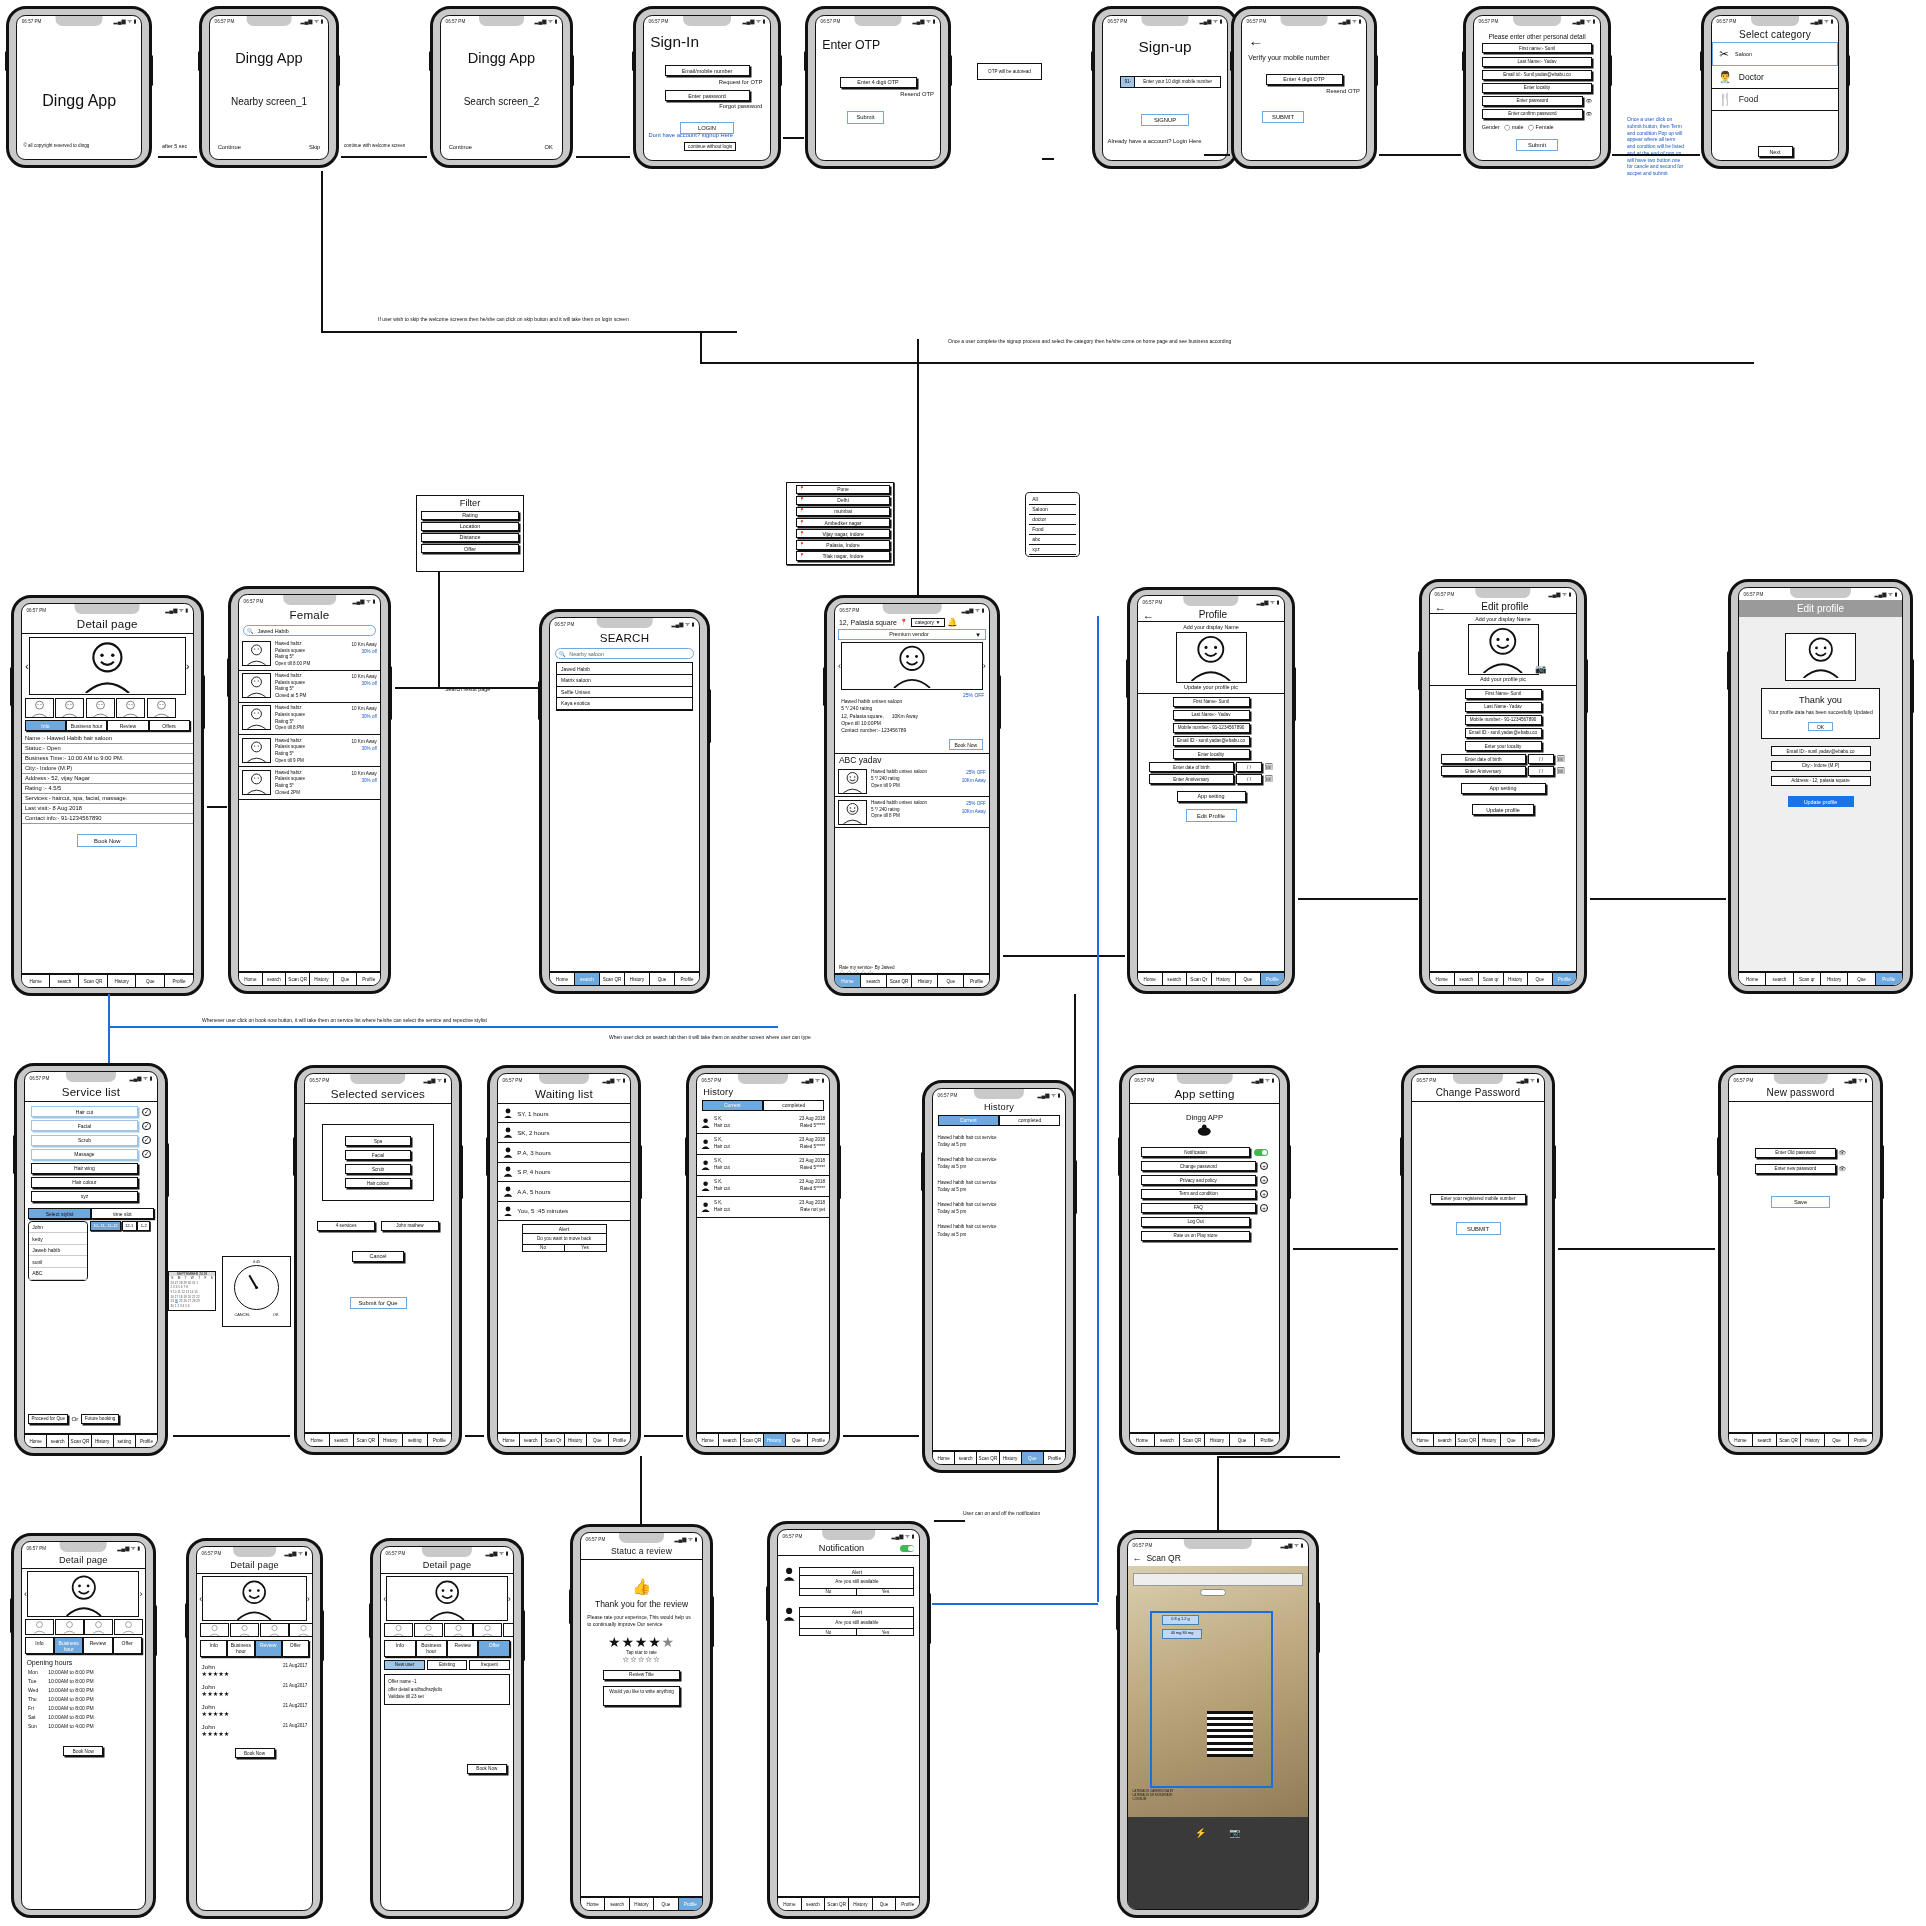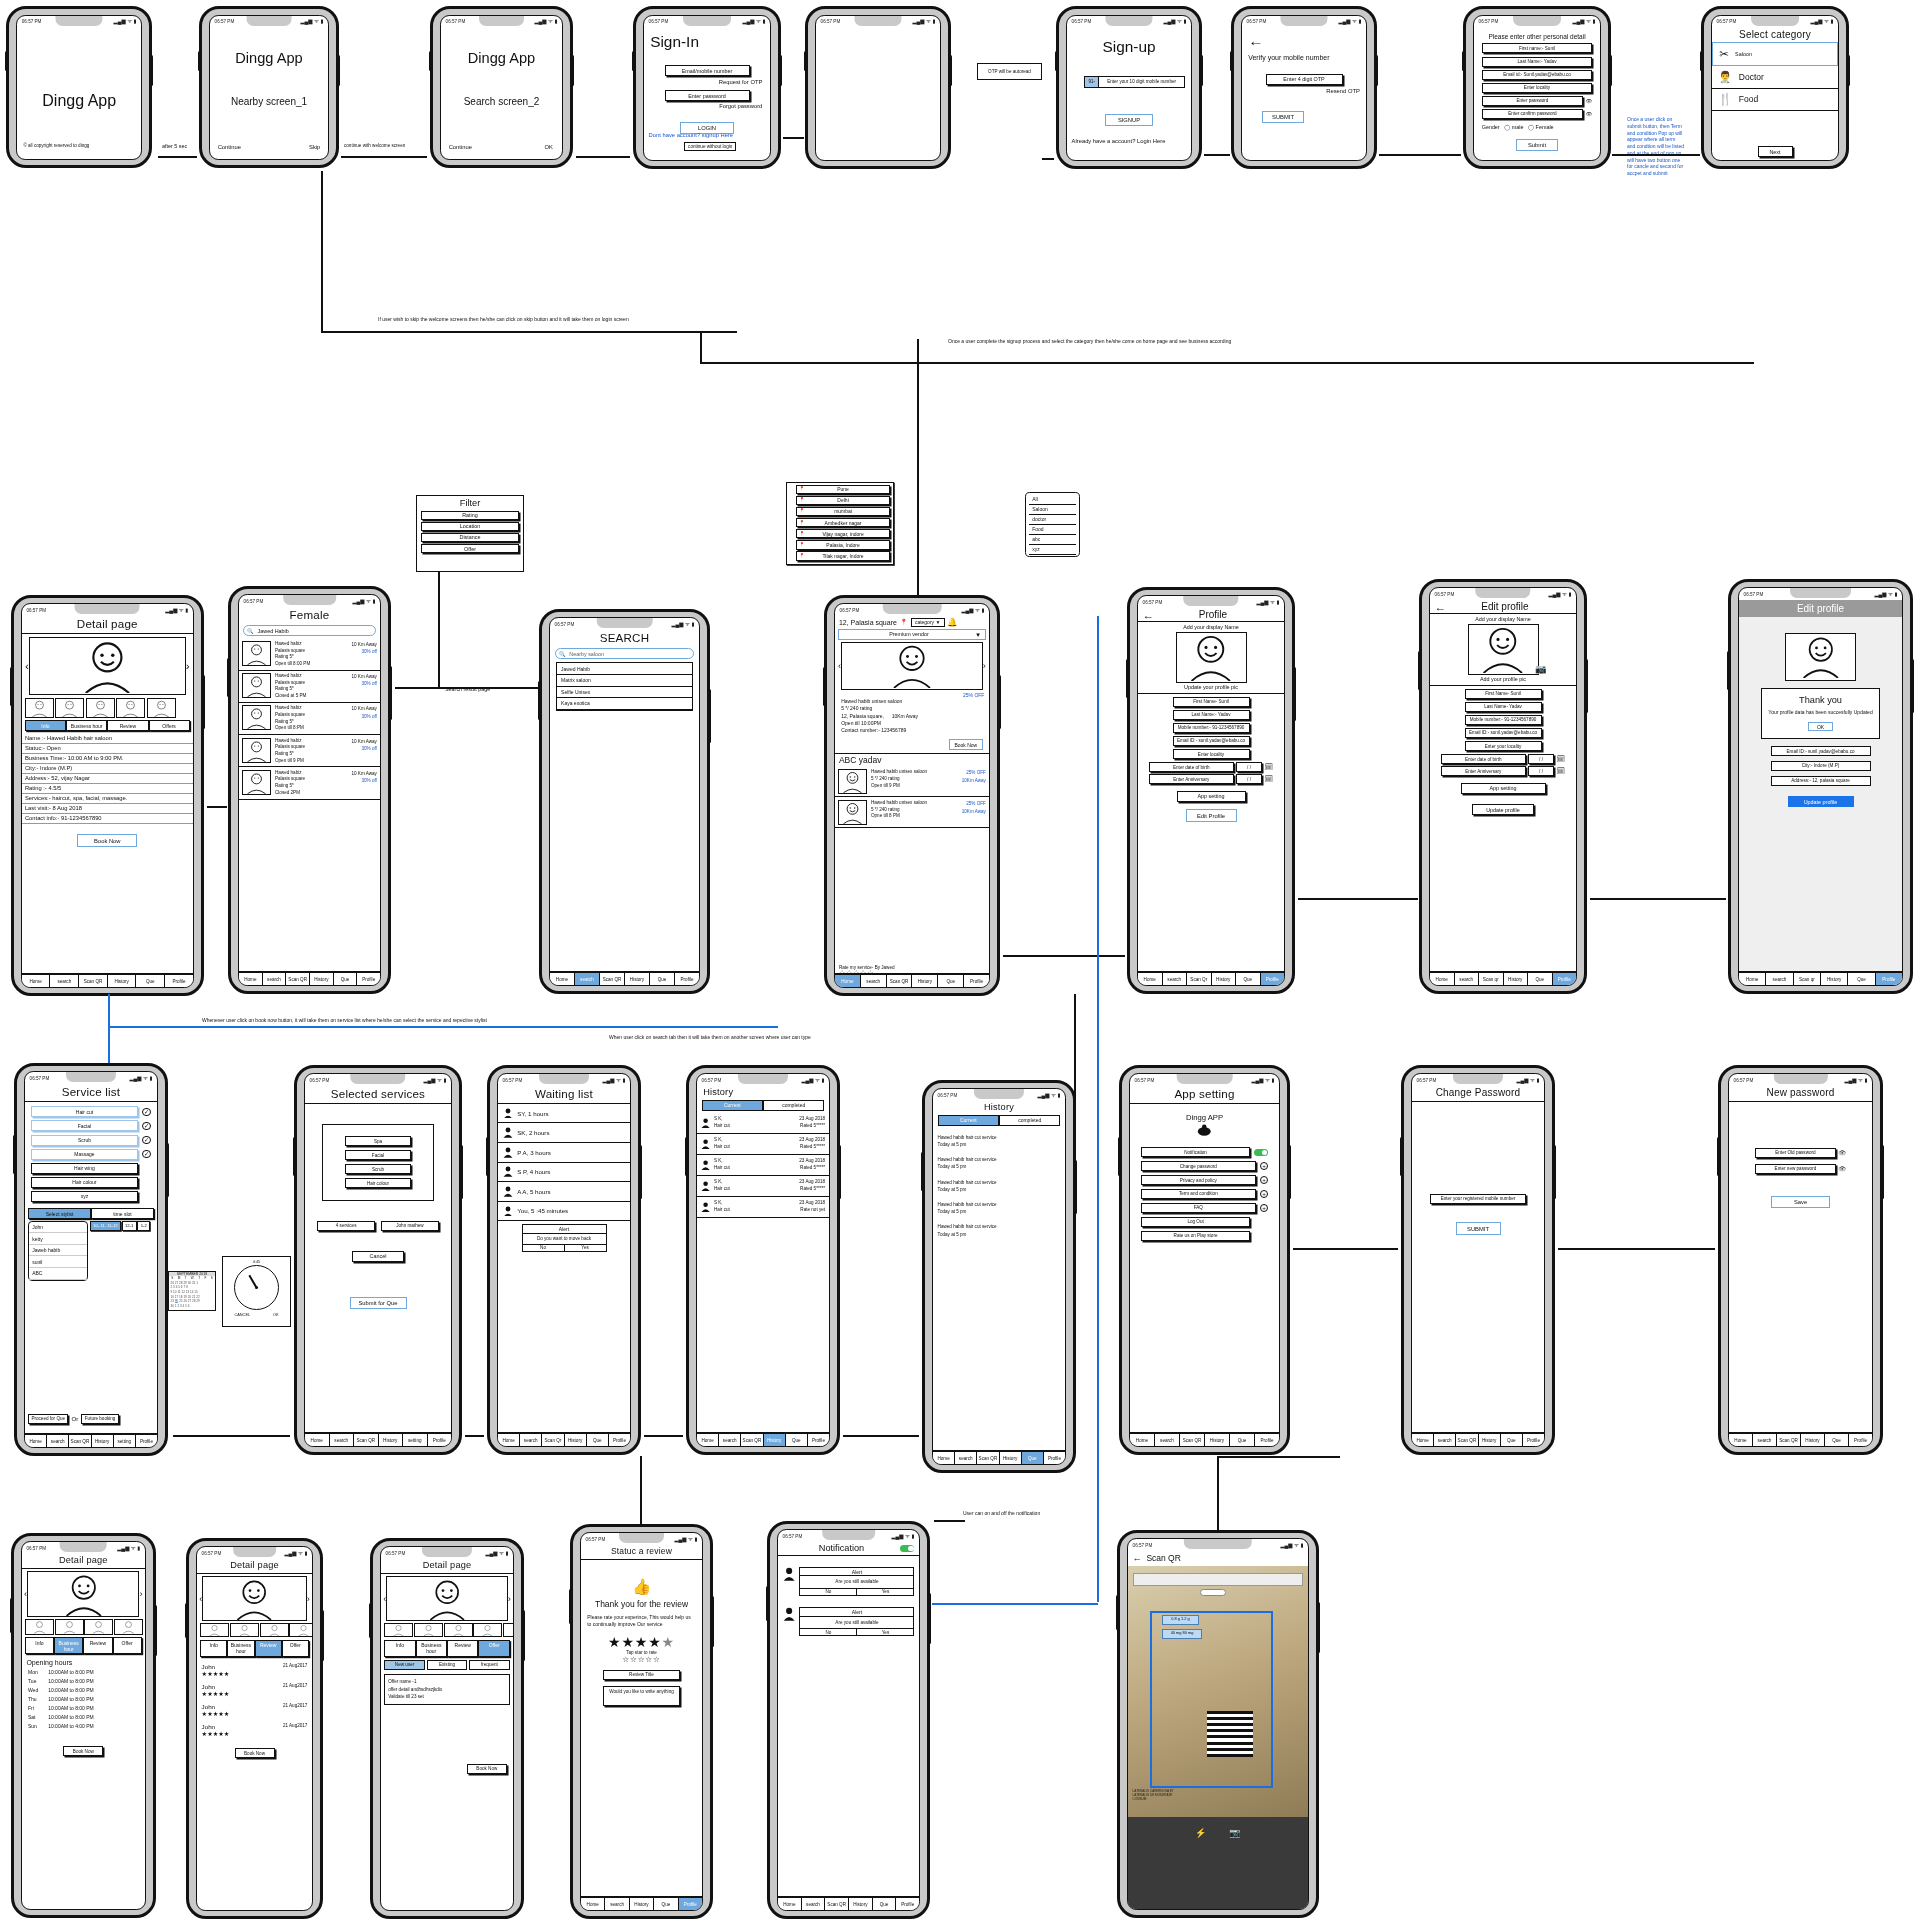--- a/index.html
+++ b/index.html
@@ -188,28 +188,34 @@
 
 <div class="phone" style="left:805px;top:6.2px;width:146px;height:163px;">
   <div class="btn-l" style="top:42px;height:20px;"></div>
       <div class="btn-r" style="top:46px;height:31px;"></div>
   <div class="screen">
         <div class="notch"></div>
     <div class="statusbar">
           <span>06:57 PM</span>
           <span class="sb-right">▂▄▆ ᯤ ▮</span>
         </div>
+    <div class="body">
+      <div style="font-size:12.3px;padding:10.8px 0 0 6.2px;">Enter OTP</div>
+      <div class="fld" style="width:77px;margin-top:25px;">Enter 4 digit OTP</div>
+      <div class="txt" style="text-align:right;padding-right:6.2px;margin-top:3.1px;">Resend OTP</div>
+      <div class="btn-blue" style="width:37px;margin-top:14px;margin-left:31px;">Submit</div>
+    </div>
   </div>
 </div>
 
 <div class="floatbox" style="left:977px;top:63px;width:65px;height:17px;">
   <div class="tiny" style="text-align:center;padding:4.6px 1.5px;">OTP will be autoread</div>
 </div>
 
-<div class="phone" style="left:1056px;top:6.2px;width:146px;height:163px;">
+<div class="phone" style="left:1092px;top:6.2px;width:146px;height:163px;">
   <div class="btn-l" style="top:42px;height:20px;"></div>
       <div class="btn-r" style="top:46px;height:31px;"></div>
   <div class="screen">
         <div class="notch"></div>
     <div class="statusbar">
           <span>06:57 PM</span>
           <span class="sb-right">▂▄▆ ᯤ ▮</span>
         </div>
     <div class="body">
       <div style="font-size:15.4px;text-align:center;padding-top:10.8px;">Sign-up</div>

